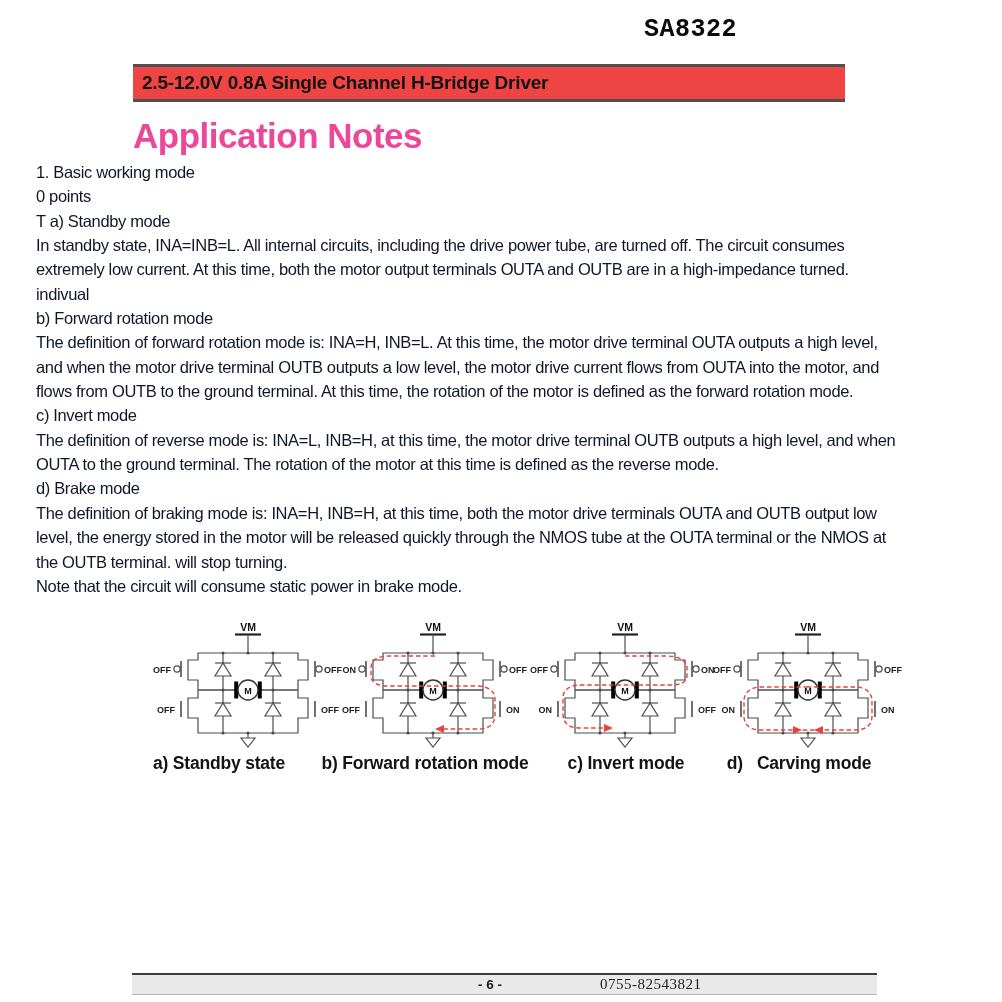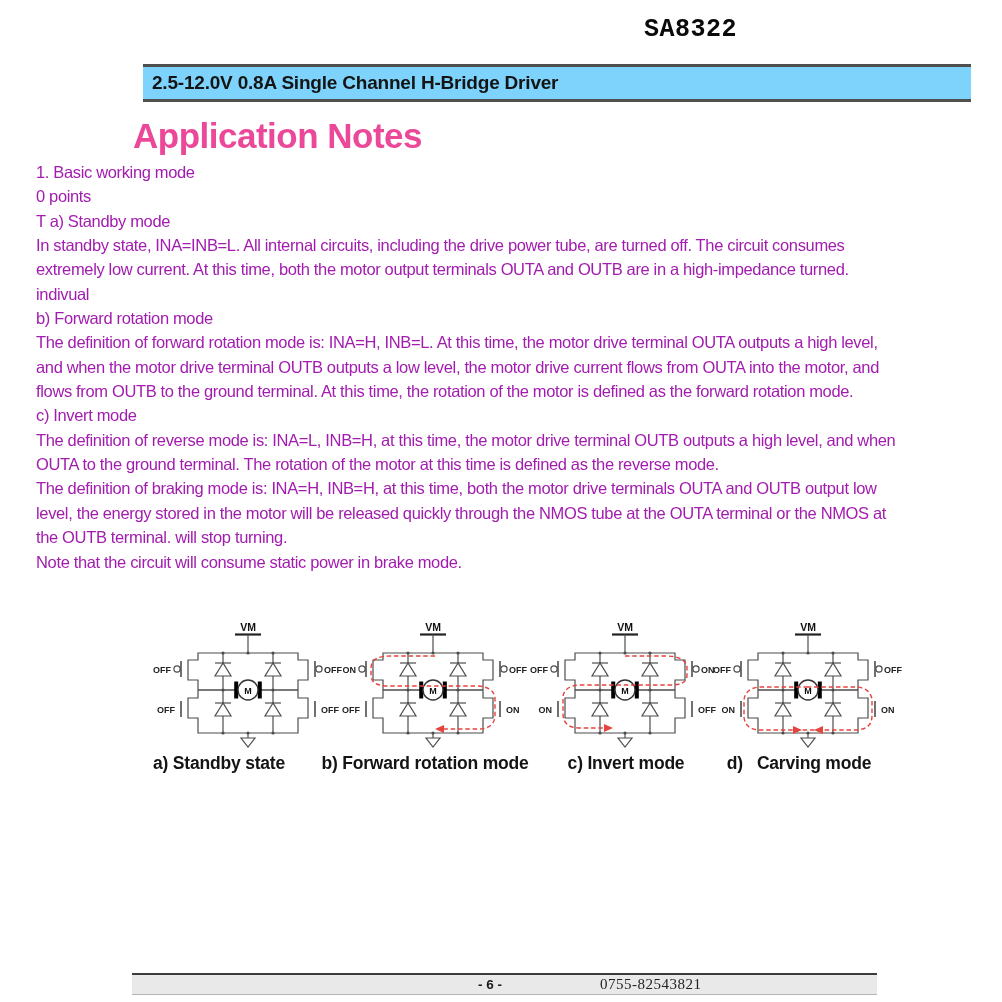--- a/index.html
+++ b/index.html
@@ -5,33 +5,33 @@
   html,body{margin:0;padding:0;background:#fff;}
   .page{
     position:relative;width:1002px;height:1002px;background:#ffffff;overflow:hidden;
     font-family:"Liberation Sans",sans-serif;color:#111;
   }
   .brand{
     position:absolute;left:644px;top:15px;font-size:25px;font-weight:700;
     letter-spacing:0.5px;color:#0a0a0a;font-family:Liberation Mono, monospace;
   }
   .banner{
-    position:absolute;left:143px;top:64px;width:828px;height:32px;
-    background:#7dd3fc;border-top:3px solid #4f4f4f;border-bottom:3px solid #4f4f4f;
+    position:absolute;left:133px;top:64px;width:712px;height:32px;
+    background:#ef4444;border-top:3px solid #4f4f4f;border-bottom:3px solid #4f4f4f;
     display:flex;align-items:center;
   }
   .banner-title{font-size:19px;font-weight:600;padding-left:9px;letter-spacing:-0.2px;color:#141414;}
   .heading{
     position:absolute;left:133px;top:116px;font-size:35px;font-weight:600;
     letter-spacing:-0.5px;color:#ec4899;
   }
   .bodytext{position:absolute;left:36px;top:160px;width:960px;}
   .bline{
     white-space:pre;font-size:16.5px;letter-spacing:-0.35px;line-height:24.35px;
-    height:24.35px;color:#a21caf;font-weight:500;
+    height:24.35px;color:#0f172a;font-weight:500;
   }
   .diagram{position:absolute;top:616px;width:190px;height:136px;margin-left:28px;}
   .caption{
     position:absolute;top:753px;transform:translateX(-50%);
     font-size:17.5px;font-weight:600;white-space:pre;color:#141414;letter-spacing:-0.2px;
   }
   .footer-band{
     position:absolute;left:132px;top:973px;width:745px;height:19px;
     background:#e9e9e9;border-top:2px solid #3c3c3c;border-bottom:1px solid #b3b3b3;
   }
@@ -63,20 +63,21 @@
     <div class="bline">In standby state, INA=INB=L. All internal circuits, including the drive power tube, are turned off. The circuit consumes</div>
     <div class="bline">extremely low current. At this time, both the motor output terminals OUTA and OUTB are in a high-impedance turned.</div>
     <div class="bline">indivual</div>
     <div class="bline">b) Forward rotation mode</div>
     <div class="bline">The definition of forward rotation mode is: INA=H, INB=L. At this time, the motor drive terminal OUTA outputs a high level,</div>
     <div class="bline">and when the motor drive terminal OUTB outputs a low level, the motor drive current flows from OUTA into the motor, and</div>
     <div class="bline">flows from OUTB to the ground terminal. At this time, the rotation of the motor is defined as the forward rotation mode.</div>
     <div class="bline">c) Invert mode</div>
     <div class="bline">The definition of reverse mode is: INA=L, INB=H, at this time, the motor drive terminal OUTB outputs a high level, and when</div>
     <div class="bline">OUTA to the ground terminal. The rotation of the motor at this time is defined as the reverse mode.</div>
+    <div class="bline">d) Brake mode</div>
     <div class="bline">The definition of braking mode is: INA=H, INB=H, at this time, both the motor drive terminals OUTA and OUTB output low</div>
     <div class="bline">level, the energy stored in the motor will be released quickly through the NMOS tube at the OUTA terminal or the NMOS at</div>
     <div class="bline">the OUTB terminal. will stop turning.</div>
     <div class="bline">Note that the circuit will consume static power in brake mode.</div>
   </div>
 
   <div class="diagram" style="left:125px">
 <svg width="190" height="136" viewBox="0 0 190 136" xmlns="http://www.w3.org/2000/svg" font-family="Liberation Sans, sans-serif">
 
   <text x="95" y="15" text-anchor="middle" font-size="10.5" font-weight="700" fill="#111">VM</text>

